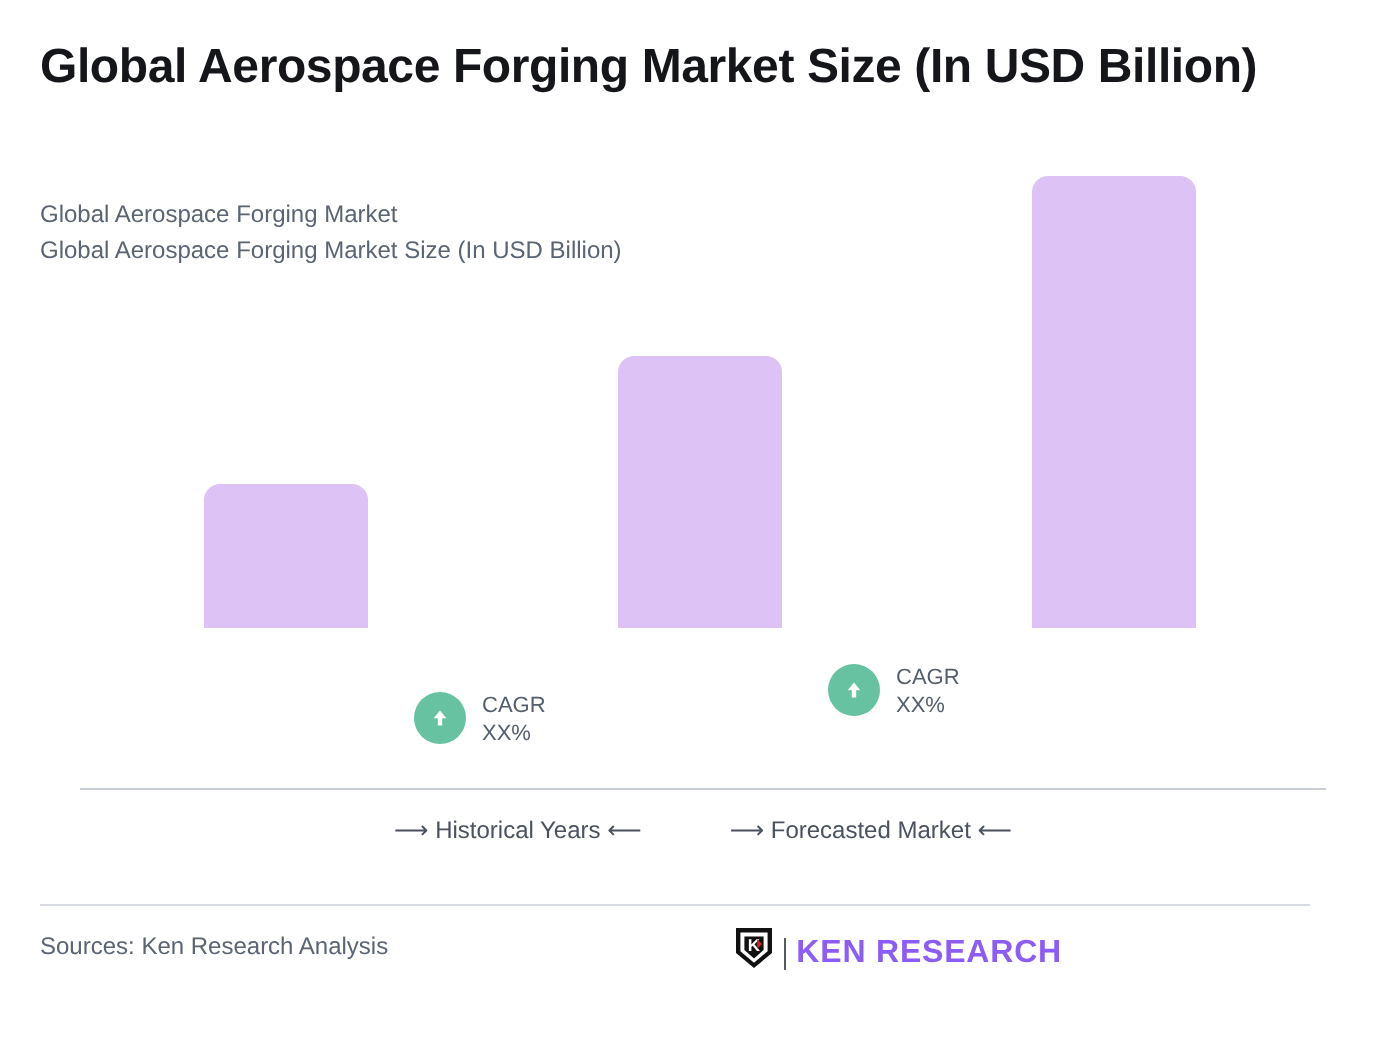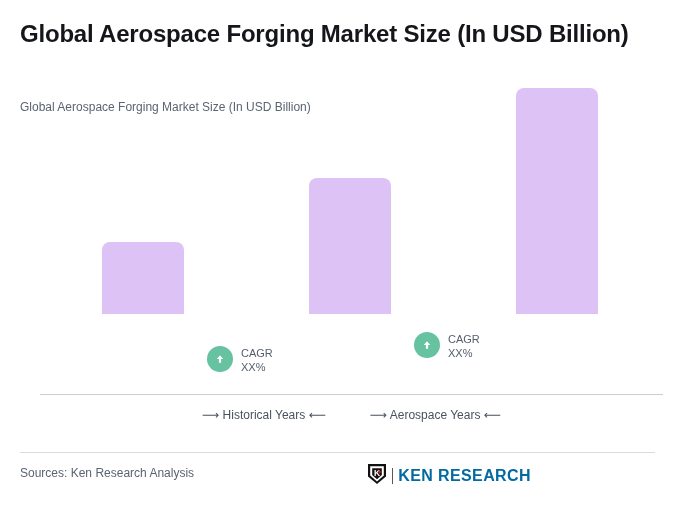--- a/index.html
+++ b/index.html
@@ -157,33 +157,34 @@
   .brand-sep {
     width: 1px;
     height: 16px;
     background: #55585c;
   }
   .brand-name {
     font-family: "Liberation Sans", sans-serif;
     font-size: 16px;
     font-weight: bold;
     letter-spacing: 0.4px;
-    color: #0369a1;
+    color: #8b5cf6;
     white-space: nowrap;
     text-align: center;
   }
 </style>
 </head>
 <body>
 
 <div class="slide">
 
   <div class="title">Global Aerospace Forging Market Size (In USD Billion)</div>
 
   <div class="subtitle-block">
+    <div class="subtitle-line">Global Aerospace Forging Market</div>
     <div class="subtitle-line">Global Aerospace Forging Market Size (In USD Billion)</div>
   </div>
 
   <div class="plot">
 
     <div class="bar-label" style="left:102px; top:284px; width:82px;">
       <span>~USD</span><br>
       <span>XX Bn</span>
     </div>
     <div class="bar" style="left:102px; width:82px; height:72px;"></div>
@@ -227,21 +228,21 @@
     <div class="baseline"></div>
 
     <div class="periods">
       <div class="period">
         <span class="arrow">⟶</span>
         <span>Historical Years</span>
         <span class="arrow">⟵</span>
       </div>
       <div class="period">
         <span class="arrow">⟶</span>
-        <span>Aerospace Years</span>
+        <span>Forecasted Market</span>
         <span class="arrow">⟵</span>
       </div>
     </div>
 
   </div>
 
   <div class="footer-rule"></div>
   <div class="sources">Sources: Ken Research Analysis</div>
 
   <div class="brand">

